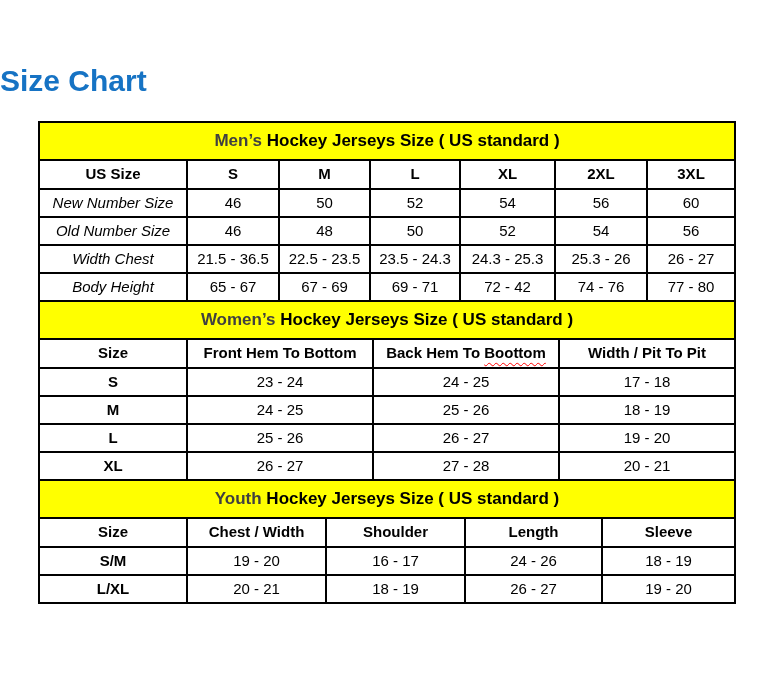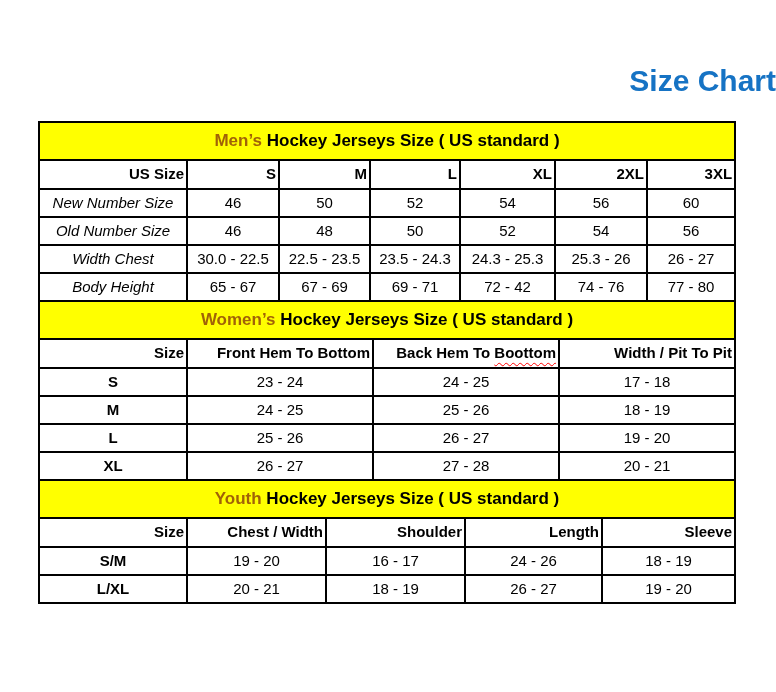--- a/index.html
+++ b/index.html
@@ -14,21 +14,21 @@
     height: 692px;
     background: #ffffff;
     overflow: hidden;
   }
   .title {
     position: absolute;
     top: 64px;
     left: 0;
     width: 776px;
     margin: 0;
-    text-align: right;
+    text-align: left;
     font-size: 30px;
     font-weight: bold;
     color: #1673C4;
     letter-spacing: 0px;
   }
   .tables {
     position: absolute;
     left: 38px;
     top: 121px;
     width: 696px;
@@ -53,25 +53,24 @@
     line-height: 1.1;
     overflow: hidden;
     white-space: nowrap;
   }
   tr.band td {
     background: #FFFF00;
     height: 36px;
     font-size: 17px;
     font-weight: bold;
   }
-  .hl { color: #a16207; }
+  .hl { color: #404040; }
   tr.cols th {
     font-weight: bold;
     height: 27px;
-    text-align: right;
   }
   td.rowlabel { font-weight: normal; font-style: italic; }
   td.rowlabel-bold { font-weight: bold; }
   .squiggle {
     text-decoration-line: underline;
     text-decoration-style: wavy;
     text-decoration-color: #FF0000;
     text-decoration-thickness: 1px;
     text-underline-offset: 4px;
   }
@@ -121,21 +120,21 @@
           <td class="rowlabel">Old Number Size</td>
           <td>46</td>
           <td>48</td>
           <td>50</td>
           <td>52</td>
           <td>54</td>
           <td>56</td>
         </tr>
         <tr>
           <td class="rowlabel">Width Chest</td>
-          <td>30.0 - 22.5</td>
+          <td>21.5 - 36.5</td>
           <td>22.5 - 23.5</td>
           <td>23.5 - 24.3</td>
           <td>24.3 - 25.3</td>
           <td>25.3 - 26</td>
           <td>26 - 27</td>
         </tr>
         <tr>
           <td class="rowlabel">Body Height</td>
           <td>65 - 67</td>
           <td>67 - 69</td>

